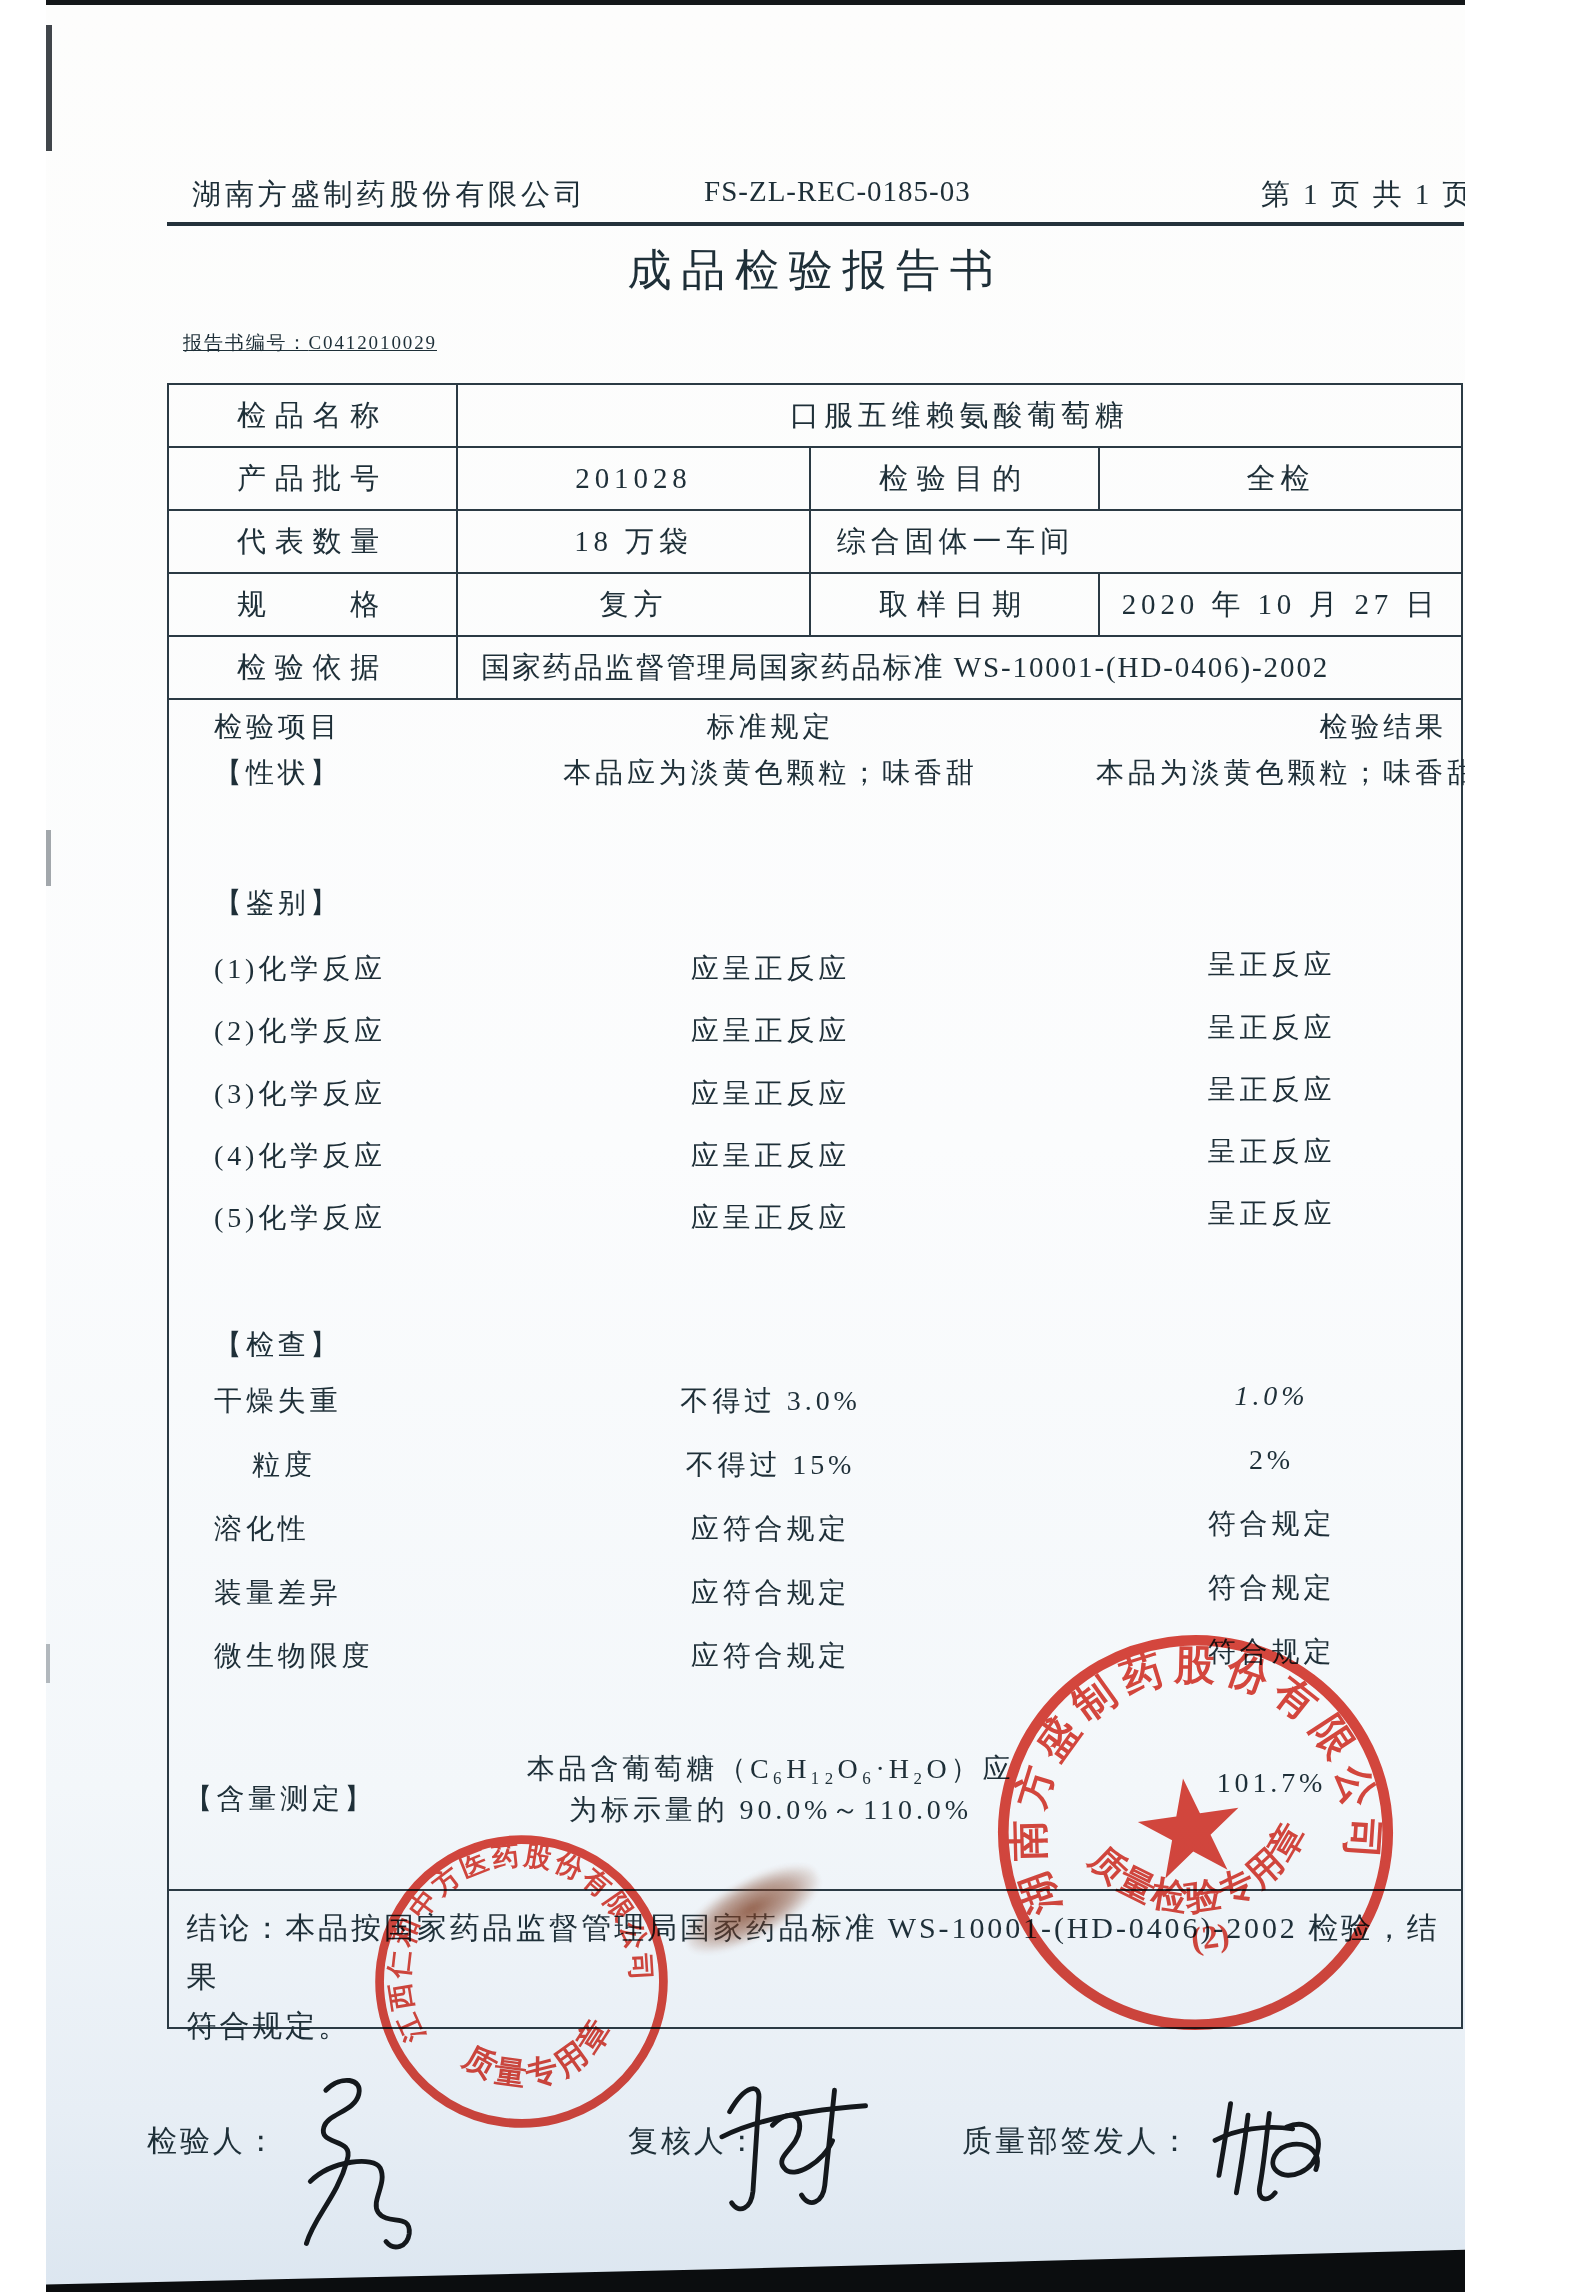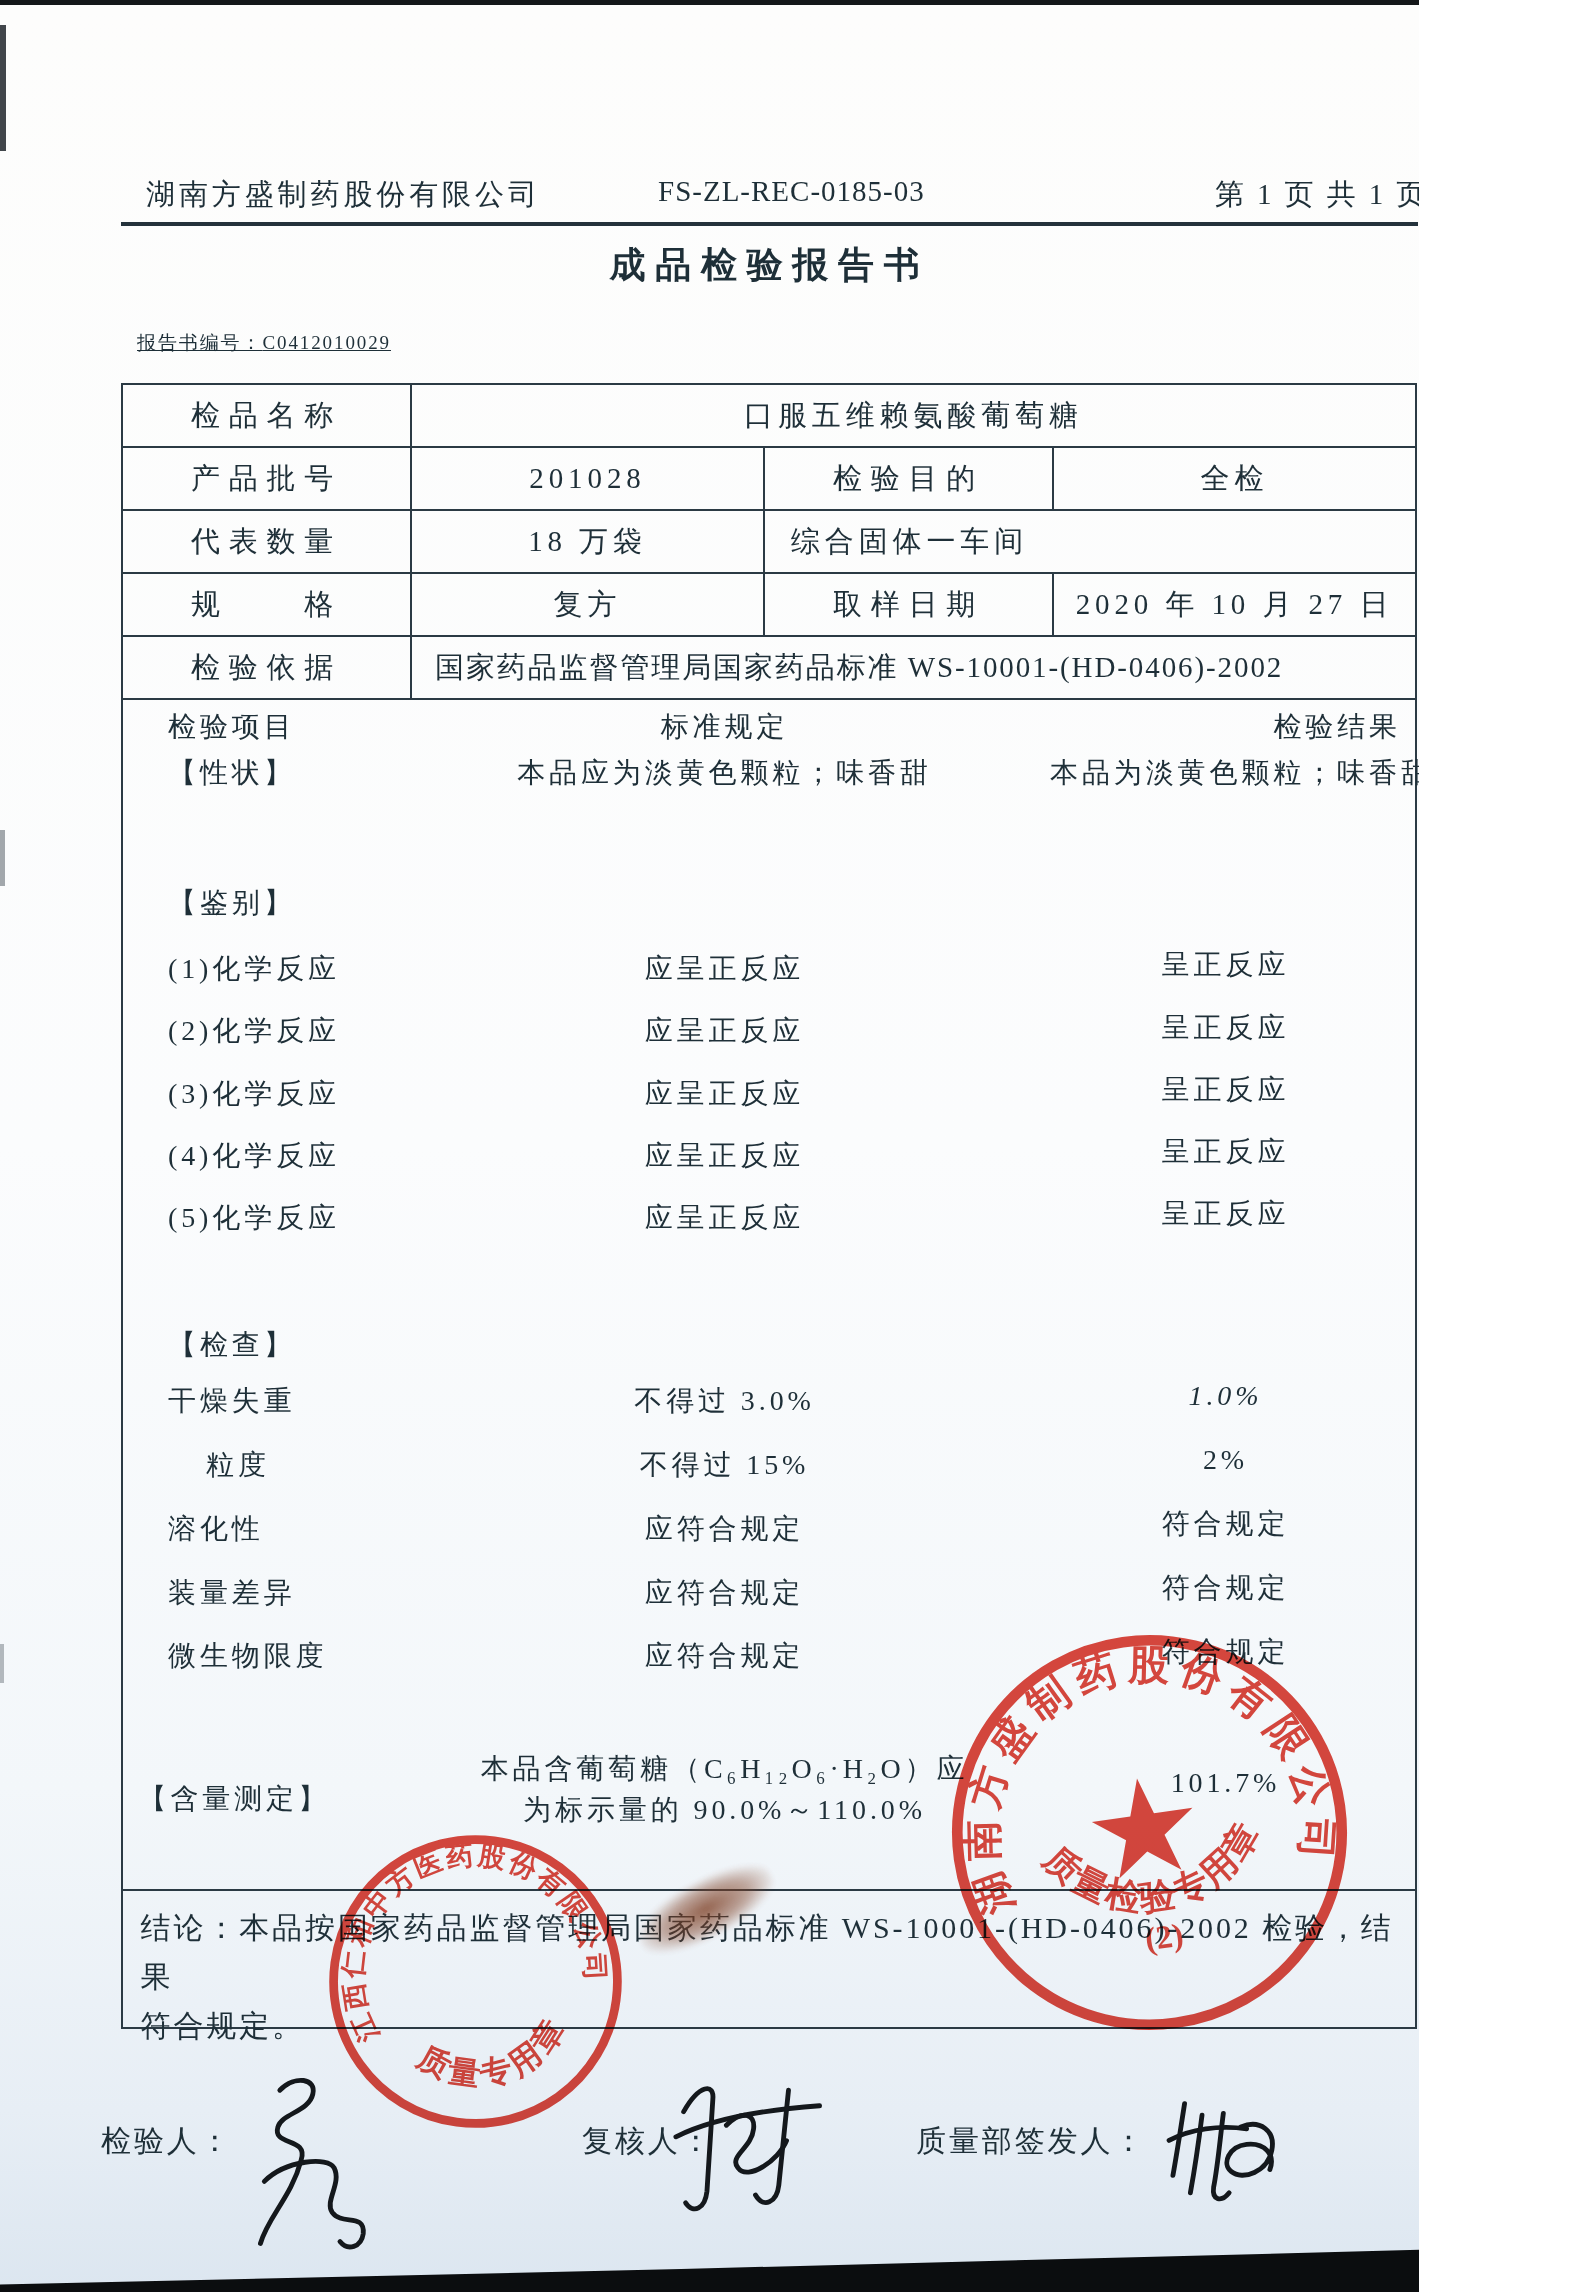--- a/index.html
+++ b/index.html
@@ -1,36 +1,37 @@
 <!DOCTYPE html>
 <html><head>
 <meta charset="utf-8">
 <style>
   html,body{margin:0;padding:0;background:#ffffff;}
   .page{
     position:relative;width:1419px;height:2293px;overflow:hidden;
     background:linear-gradient(180deg,#fdfdfc 0%,#fbfcfd 50%,#f3f7fa 78%,#e7eef5 92%,#dce6f0 100%);
     font-family:"Liberation Serif","DejaVu Serif",serif;
     color:#1e2f38;
+    margin-left:46px;
   }
   .top-strip{position:absolute;top:0;left:0;width:100%;height:4.9px;background:#141719;}
   .bottom-wedge{position:absolute;bottom:0;left:0;width:100%;height:60px;background:#0b0d0f;
     clip-path:polygon(0 86%,48% 60%,100% 28%,100% 100%,0 100%);}
   .edge-mark-1{position:absolute;left:0;top:25px;width:5.8px;height:126px;background:#20262b;opacity:.85;}
   .edge-mark-2{position:absolute;left:0;top:830px;width:4.9px;height:56px;background:#36414a;opacity:.45;}
   .edge-mark-3{position:absolute;left:0;top:1644px;width:3.9px;height:39px;background:#36414a;opacity:.35;}
 
   .hdr{position:absolute;top:175px;font-size:29px;white-space:nowrap;}
   .hdr-company{left:146px;letter-spacing:3.9px;}
   .hdr-code{left:658px;letter-spacing:1px;}
   .hdr-page{left:1215px;letter-spacing:2.9px;}
   .hdr-rule{position:absolute;left:121px;top:222px;width:1297px;height:3.9px;background:#24323b;}
 
   .doc-title{position:absolute;left:121px;top:241px;width:1297px;text-align:center;
-    font-size:36px;font-weight:bold;letter-spacing:9.7px;}
+    font-size:44px;font-weight:normal;letter-spacing:9.7px;}
   .report-line{position:absolute;left:137px;top:330px;font-size:19px;letter-spacing:1.9px;white-space:nowrap;text-decoration:underline;}
 
   .doc{position:absolute;left:121px;top:383px;width:1292px;border:2.9px solid #2b3a44;}
   .info-row{display:grid;height:61px;border-bottom:2.9px solid #2b3a44;}
   .cols-2{grid-template-columns:289px 1fr;}
   .cols-4{grid-template-columns:289px 353px 289px 1fr;}
   .cell{display:flex;align-items:center;justify-content:center;font-size:29px;
     border-right:2.9px solid #2b3a44;white-space:nowrap;letter-spacing:4.9px;}
   .cell:last-child{border-right:none;}
   .label-cell{letter-spacing:8.7px;}

